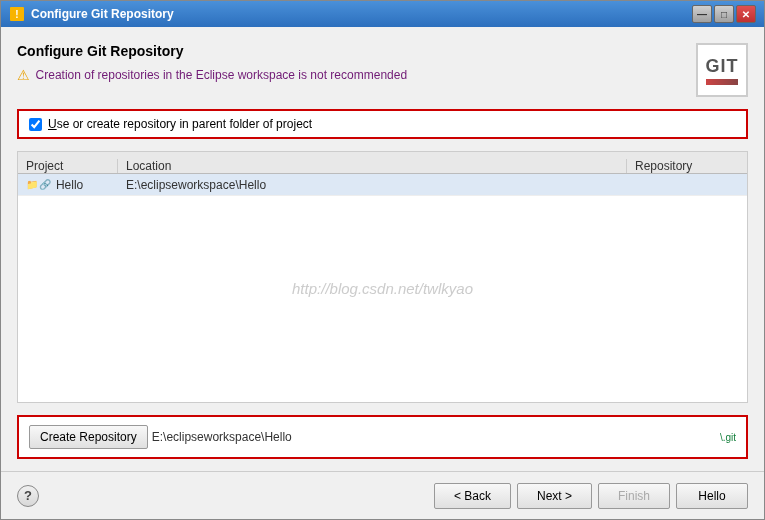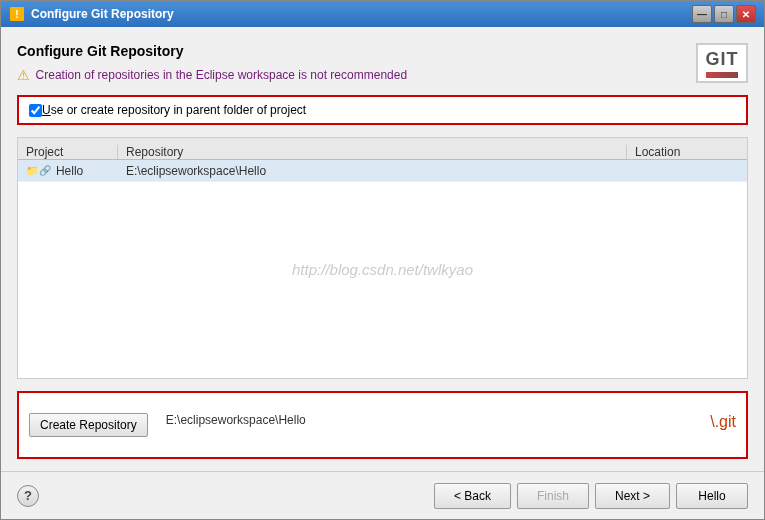--- a/index.html
+++ b/index.html
@@ -93,21 +93,21 @@
       color: #e8a000;
       font-size: 14px;
       flex-shrink: 0;
     }
     .warning-text {
       color: #701a75;
       font-size: 12px;
     }
     .git-logo {
       width: 52px;
-      height: 40px;
+      height: 54px;
       border: 2px solid #ccc;
       display: flex;
       flex-direction: column;
       align-items: center;
       justify-content: center;
       background: white;
       flex-shrink: 0;
     }
     .git-logo-text {
       font-size: 18px;
@@ -120,20 +120,21 @@
       width: 32px;
       height: 6px;
       background: linear-gradient(to right, #cc4444, #884444);
       margin-top: 2px;
     }
     .checkbox-section {
       border: 2px solid #cc0000;
       padding: 6px 10px;
       display: flex;
       align-items: center;
+      gap: 6px;
       background: white;
     }
     .checkbox-section input[type="checkbox"] {
       cursor: pointer;
     }
     .checkbox-label {
       font-size: 12px;
       color: #000;
     }
     .checkbox-label u { text-decoration: underline; }
@@ -201,45 +202,45 @@
       left: 50%;
       transform: translate(-50%, -50%);
       color: #ccc;
       font-size: 15px;
       font-style: italic;
       pointer-events: none;
       white-space: nowrap;
     }
     .create-section {
       border: 2px solid #cc0000;
-      padding: 20px 10px;
+      padding: 8px 10px;
       background: white;
       display: flex;
-      align-items: flex-start;
-      gap: 18px;
+      align-items: center;
+      gap: 4px;
     }
     .create-btn {
       padding: 4px 10px;
       background: linear-gradient(to bottom, #f8f8f8, #e0e0e0);
       border: 1px solid #999;
       border-radius: 2px;
       cursor: pointer;
       font-size: 12px;
       color: #000;
       white-space: nowrap;
       flex-shrink: 0;
     }
     .path-display {
       flex: 1;
       font-size: 12px;
       color: #333;
     }
     .git-suffix {
-      font-size: 16px;
-      color: #c2410c;
+      font-size: 10px;
+      color: #15803d;
       flex-shrink: 0;
     }
     .footer {
       height: 48px;
       display: flex;
       align-items: center;
       padding: 0 16px;
       border-top: 1px solid #ccc;
       background: #f0f0f0;
       flex-shrink: 0;
@@ -312,22 +313,22 @@
     <div class="checkbox-section">
       <input type="checkbox" checked="" style="">
       <label class="checkbox-label">
         <u>U</u><span>se or create repository in parent folder of project</span>
       </label>
     </div>
 
     <div class="table-section">
       <div class="table-header">
         <div class="th">Project</div>
+        <div class="th">Location</div>
         <div class="th">Repository</div>
-        <div class="th">Location</div>
       </div>
       <div class="table-body">
         <div class="watermark">http://blog.csdn.net/twlkyao</div>
         <div class="table-row">
           <div class="td">
             <div class="project-icons">
               <span class="proj-icon">📁</span>
               <span class="proj-icon">🔗</span>
             </div>
             <span>Hello</span>
@@ -343,18 +344,18 @@
       <span class="path-display">E:\eclipseworkspace\Hello</span>
       <span class="git-suffix">\.git</span>
     </div>
 
   </div>
 
   <div class="footer">
     <div class="help-btn">?</div>
     <div class="footer-buttons">
       <button class="footer-btn">&lt; Back</button>
+      <button class="footer-btn">Next &gt;</button>
       <button class="footer-btn disabled">Finish</button>
-      <button class="footer-btn">Next &gt;</button>
       <button class="footer-btn">Hello</button>
     </div>
   </div>
 </div>
 
 </body></html>

